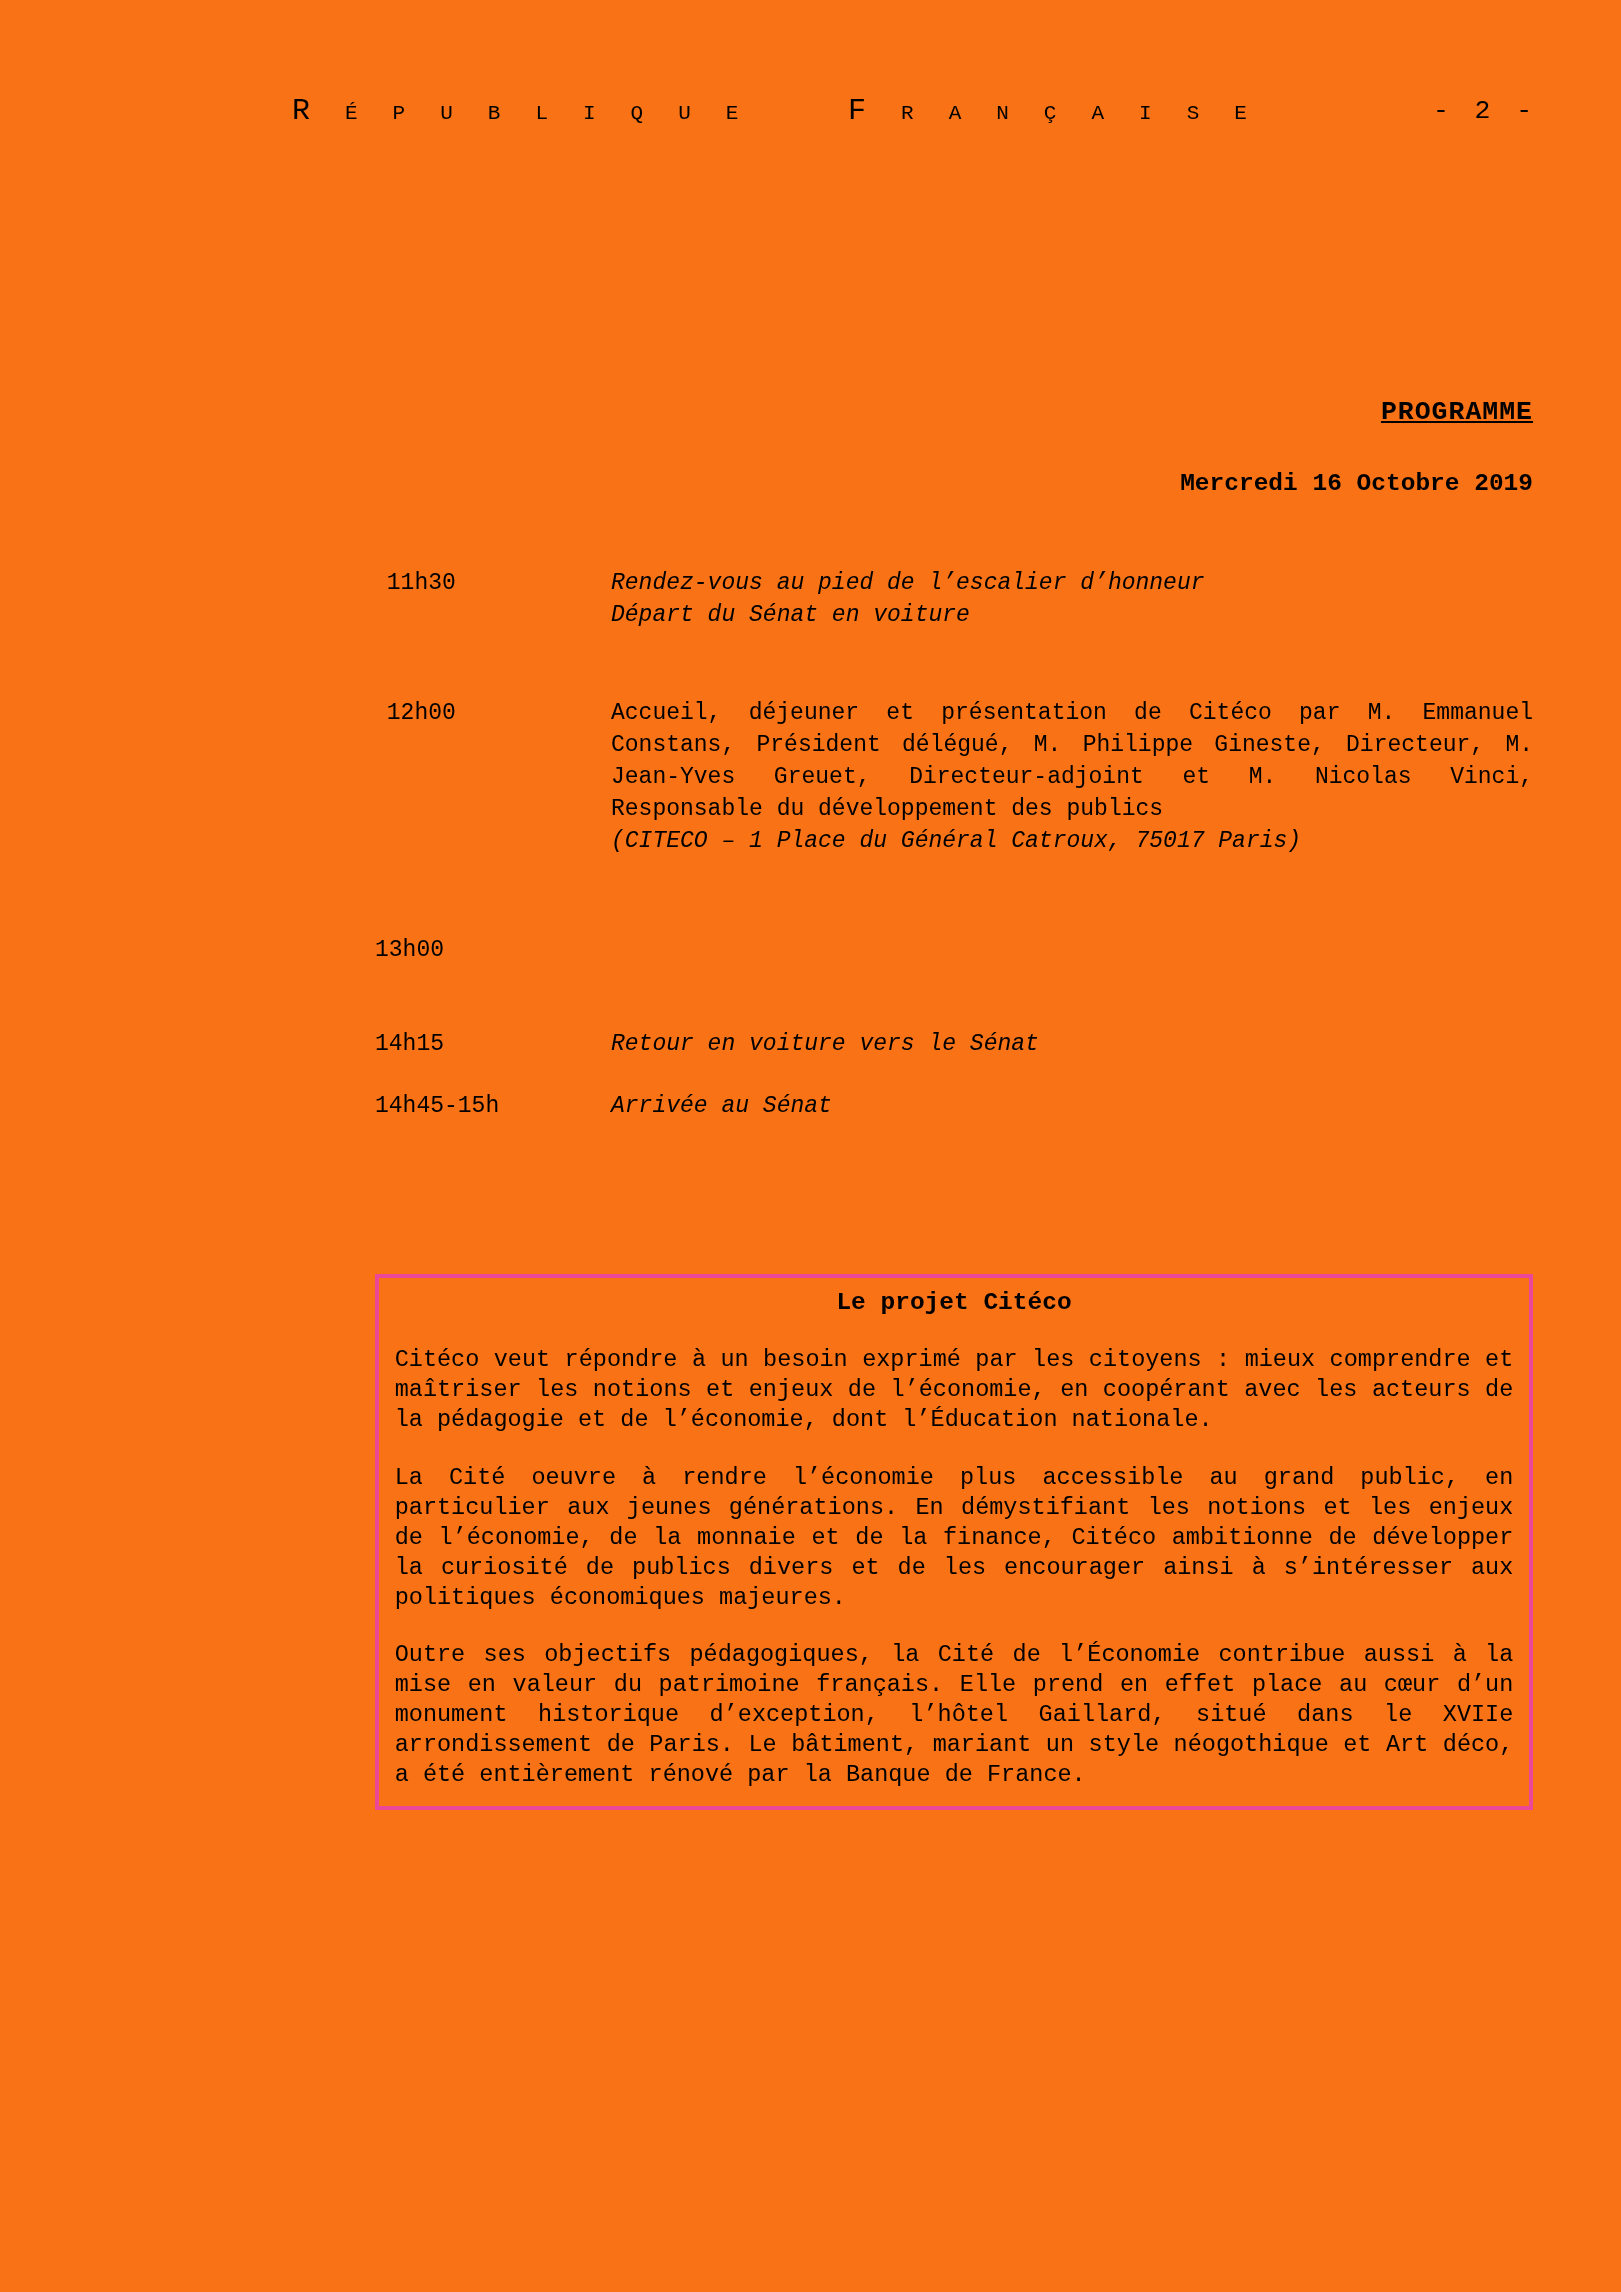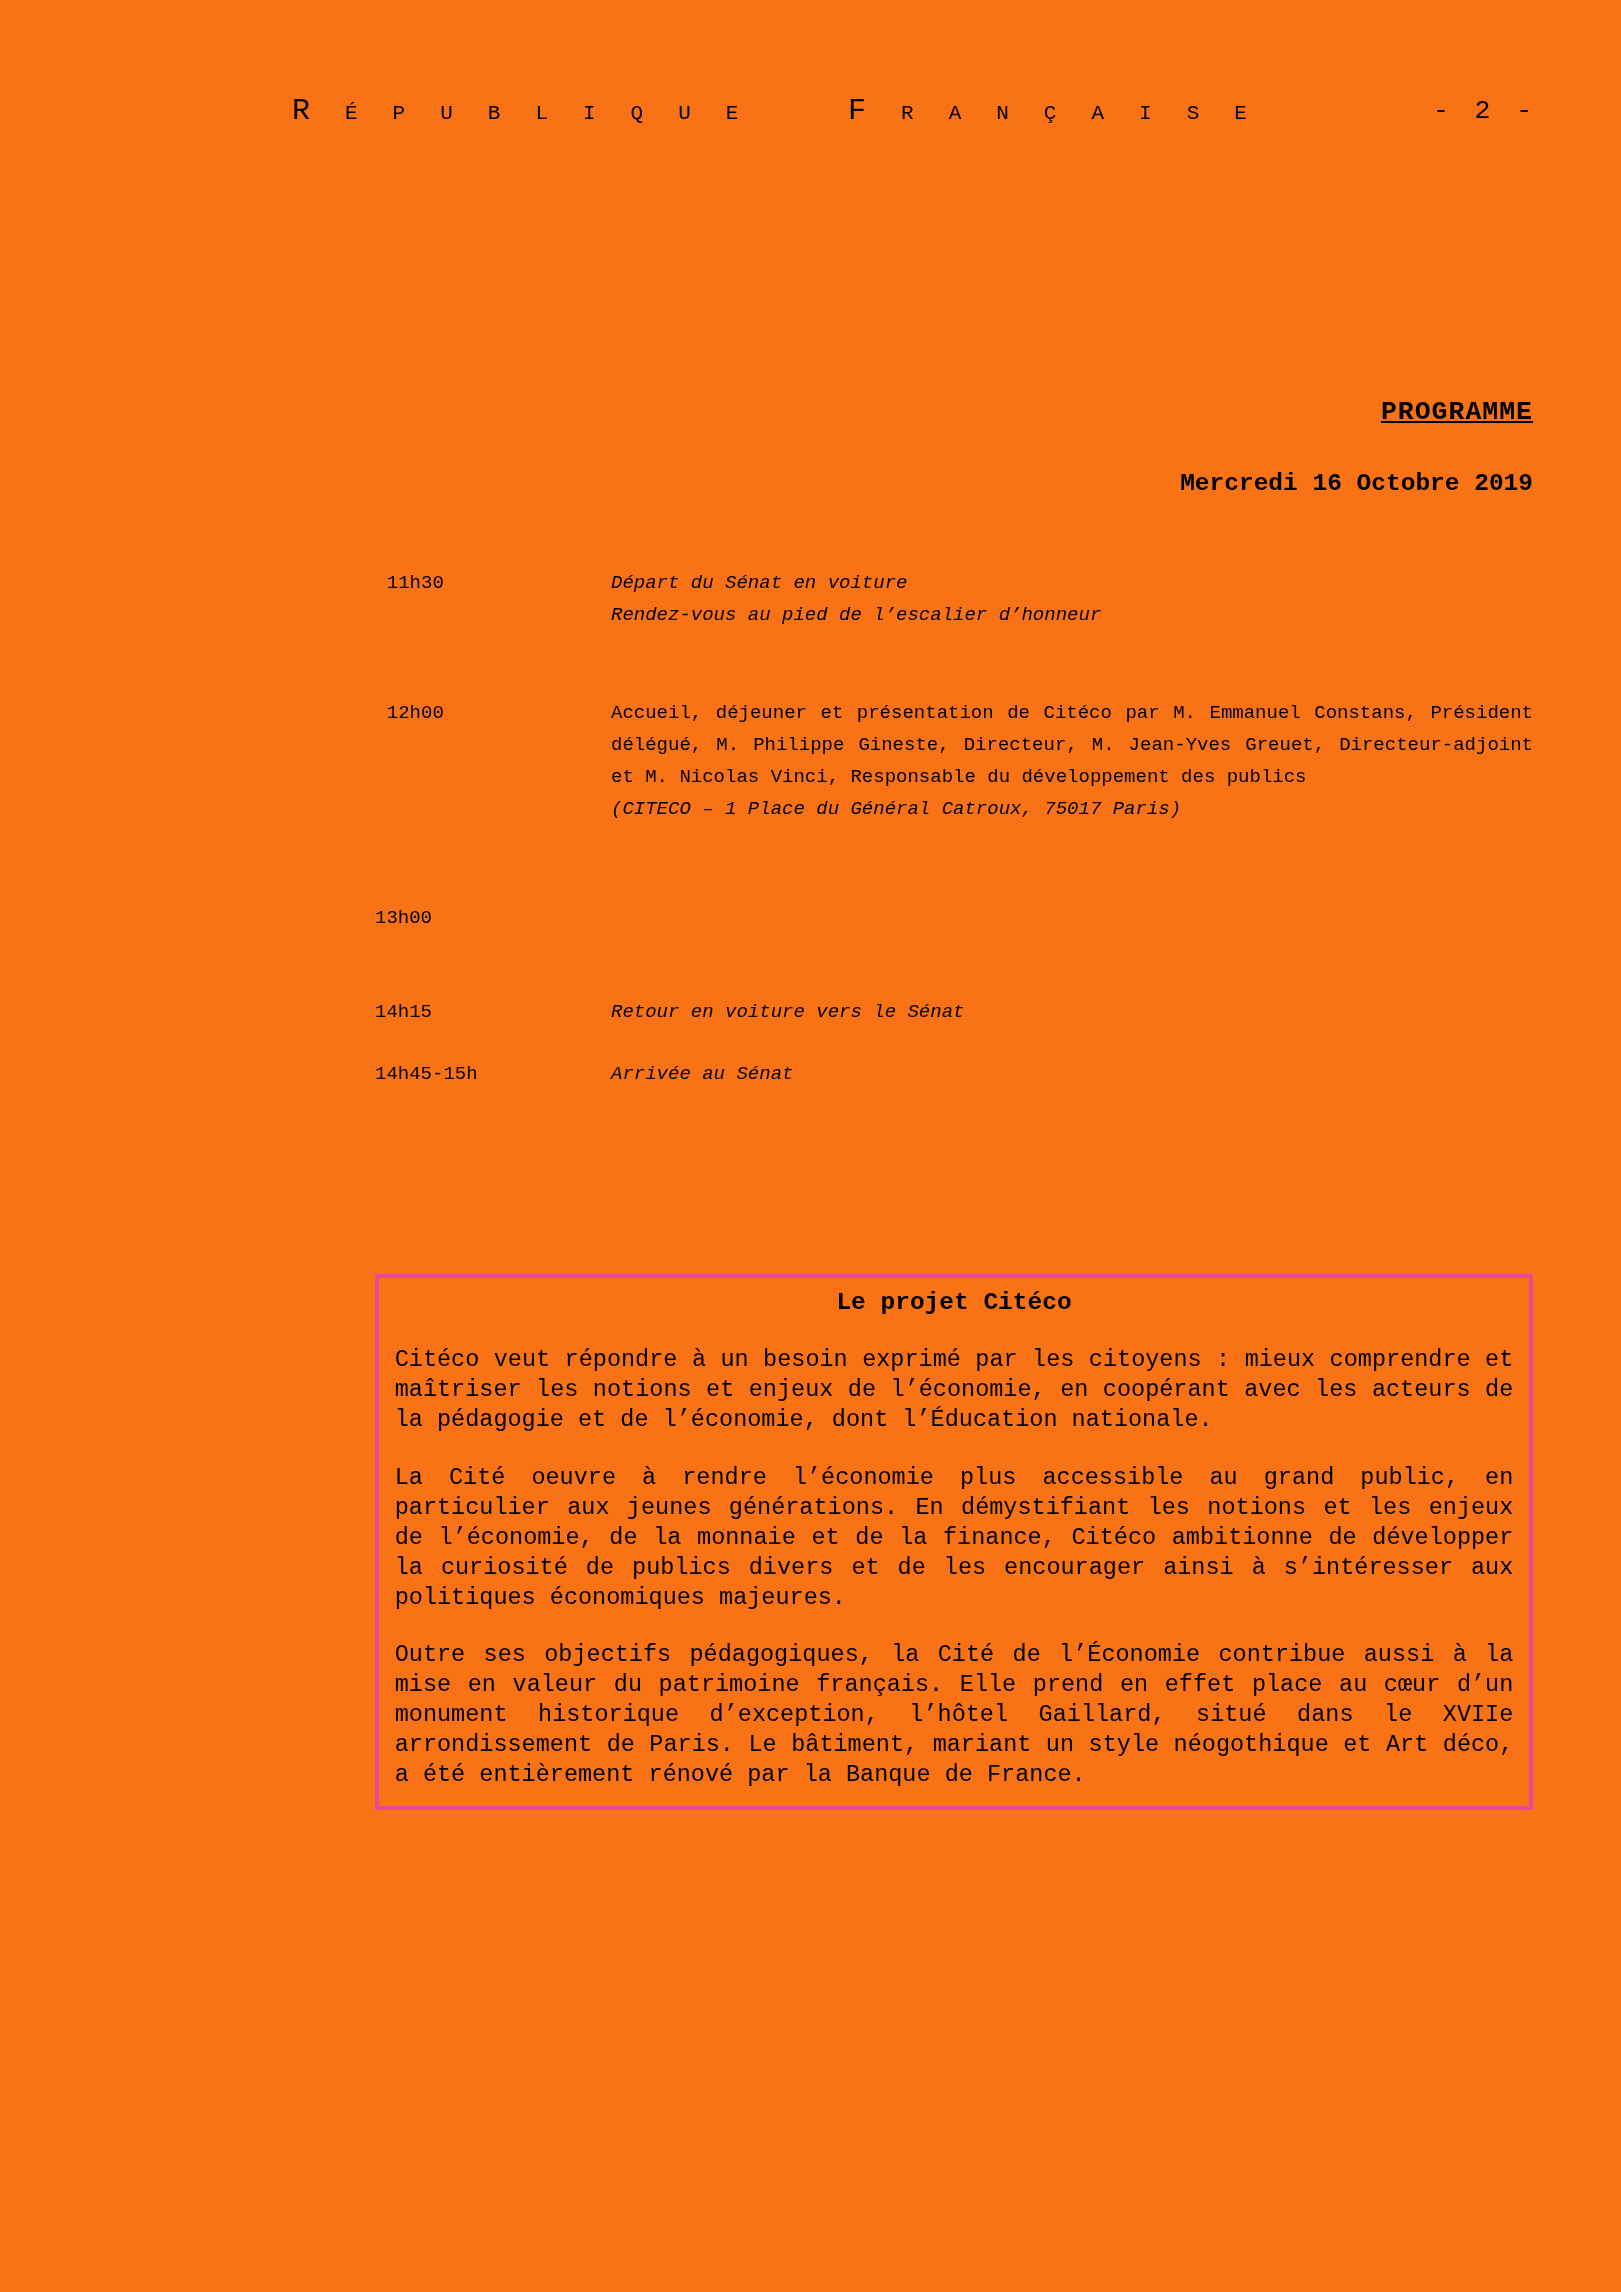--- a/index.html
+++ b/index.html
@@ -63,21 +63,21 @@
     font-size: 24.5px;
     font-weight: bold;
   }
 
   
   .schedule {
     position: absolute;
     top: 567px;
     left: 375px;
     right: 88px;
-    font-size: 19px;
+    font-size: 23px;
     line-height: 32px;
   }
   .row {
     display: flex;
     align-items: flex-start;
   }
   .row .time {
     width: 236px;
     flex-shrink: 0;
   }
@@ -129,22 +129,22 @@
 
   <div class="title-band program-title">PROGRAMME</div>
 
   <div class="title-band program-date">Mercredi 16 Octobre 2019</div>
 
   <div class="schedule">
 
     <div class="row row-1">
       <div class="time indent">11h30</div>
       <div class="content italic">
+        <div>Rendez-vous au pied de l’escalier d’honneur</div>
         <div>Départ du Sénat en voiture</div>
-        <div>Rendez-vous au pied de l’escalier d’honneur</div>
       </div>
     </div>
 
     <div class="row row-2">
       <div class="time indent">12h00</div>
       <div class="content">
         <div class="justified">Accueil, déjeuner et présentation de Citéco par M. Emmanuel Constans, Président délégué, M. Philippe Gineste, Directeur, M. Jean-Yves Greuet, Directeur-adjoint et M. Nicolas Vinci, Responsable du développement des publics</div>
         <div class="italic">(CITECO – 1 Place du Général Catroux, 75017 Paris)</div>
       </div>
     </div>

